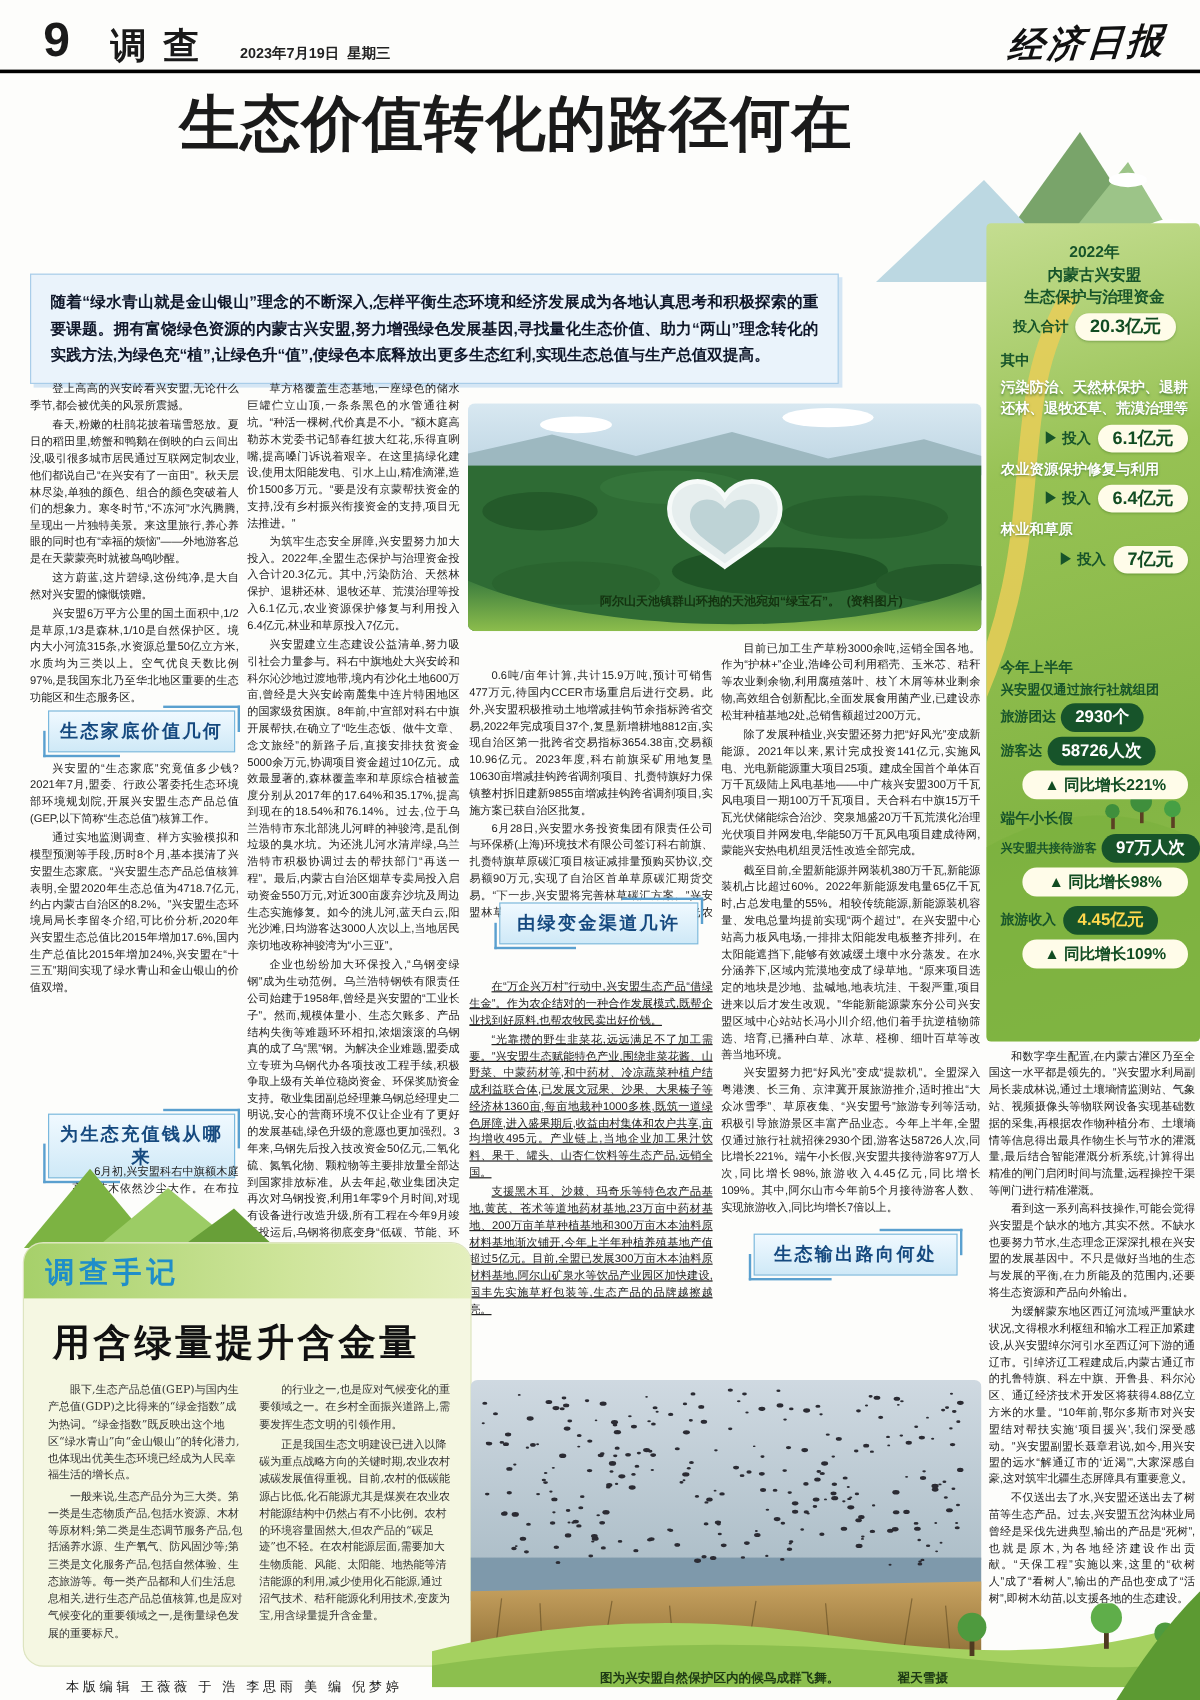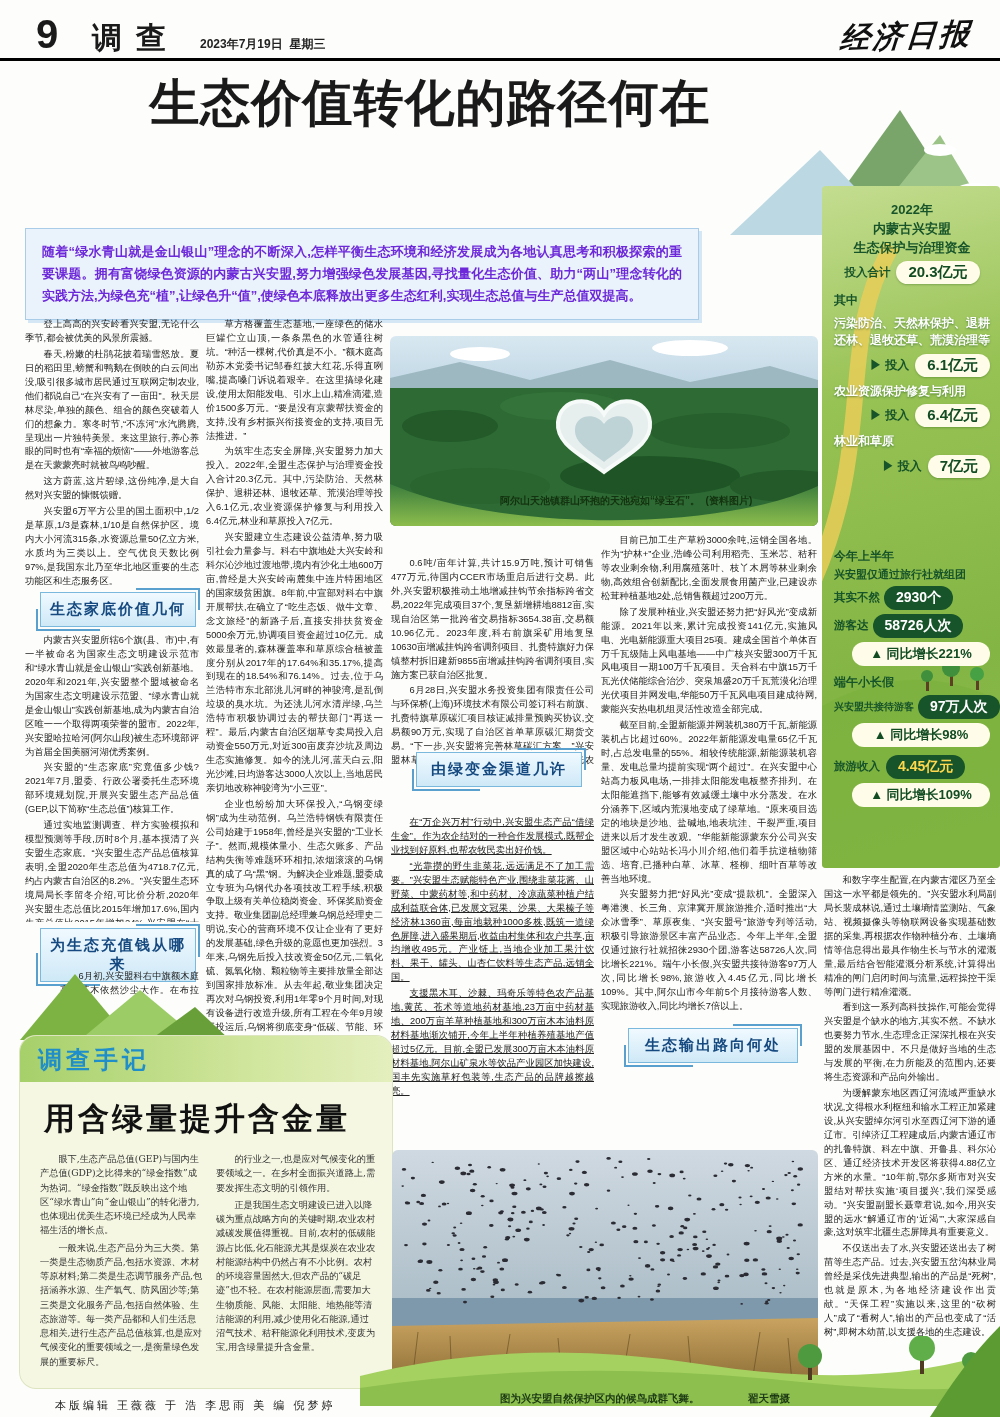--- a/index.html
+++ b/index.html
@@ -12,21 +12,21 @@
   .dateline{font-size:12px;font-weight:bold;color:#222;}
   .paperlogo{font-family:"DejaVu Serif",serif;font-style:italic;font-weight:bold;font-size:30px;
              transform:skewX(-6deg) rotate(-2deg);letter-spacing:3px;color:#111;}
   .rule{left:0;top:58px;width:1000px;height:3px;background:#000;}
   
   .title{font-size:50px;font-weight:900;letter-spacing:1px;text-align:center;}
   .subtitle{font-size:22px;font-weight:bold;text-align:center;}
   .byline{font-size:11px;text-align:center;color:#333;letter-spacing:2px;}
   
   .introbox{background:#eaf3fb;border:1px solid #a9cde9;box-shadow:3px 3px 0 #d5e6f4;
-            padding:12px 16px;font-size:13px;font-weight:bold;line-height:1.7;text-align:justify;color:#6d28d9;}
+            padding:12px 16px;font-size:13px;font-weight:bold;line-height:1.7;text-align:justify;color:#0f172a;}
   
   .col{font-size:9.3px;line-height:1.5;text-align:justify;color:#222;overflow:hidden;}
   .col p{margin:0 0 2px 0;text-indent:2em;}
   .serifcol{font-family:"DejaVu Serif",serif;font-size:9.2px;line-height:1.55;color:#333;}
   .serifcol p{margin:0 0 3px 0;text-indent:2em;}
   
   .sechdr{background:linear-gradient(#f0f9ff,#cfe9f7);border:1px solid #7ab8dd;color:#15497f;
           font-size:15px;font-weight:bold;text-align:center;padding:7px 4px;letter-spacing:2px;}
   .sechdr:after{content:"";position:absolute;right:-5px;top:-5px;width:40%;height:60%;
           border-top:2px solid #5aa0cf;border-right:2px solid #5aa0cf;}
@@ -154,21 +154,21 @@
           <span class="ig-arrow">▶ 投入</span>
         <span class="pill">7亿元</span>
         </div>
 
       <div style="height:58px;"></div>
 
       <div class="ig-h2">今年上半年</div>
       <div class="ig-h2" style="margin-top:0;font-size:11px;">兴安盟仅通过旅行社就组团</div>
 
       <div class="ig-row" style="justify-content:flex-start;gap:4px;">
-        <span class="ig-lbl">其实不然</span>
+        <span class="ig-lbl">旅游团达</span>
         <span class="pill-dark">2930个</span>
         </div>
       <div class="ig-row" style="justify-content:flex-start;gap:4px;">
         <span class="ig-lbl">游客达</span>
         <span class="pill-dark">58726人次</span>
         </div>
       <div class="pill-growth">▲ 同比增长221%</div>
 
       <div class="ig-h2">端午小长假</div>
       <div class="ig-row" style="justify-content:flex-start;gap:4px;">
@@ -186,21 +186,20 @@
   </div>
 
   <div class="abs col" style="left:25px;top:318px;width:174px;height:268px;">
       <p>登上高高的兴安岭看兴安盟,无论什么季节,都会被优美的风景所震撼。</p>
       <p>春天,粉嫩的杜鹃花披着瑞雪怒放。夏日的稻田里,螃蟹和鸭鹅在倒映的白云间出没,吸引很多城市居民通过互联网定制农业,他们都说自己“在兴安有了一亩田”。秋天层林尽染,单独的颜色、组合的颜色突破着人们的想象力。寒冬时节,“不冻河”水汽腾腾,呈现出一片独特美景。来这里旅行,养心养眼的同时也有“幸福的烦恼”——外地游客总是在天蒙蒙亮时就被鸟鸣吵醒。</p>
       <p>这方蔚蓝,这片碧绿,这份纯净,是大自然对兴安盟的慷慨馈赠。</p>
       <p>兴安盟6万平方公里的国土面积中,1/2是草原,1/3是森林,1/10是自然保护区。境内大小河流315条,水资源总量50亿立方米,水质均为三类以上。空气优良天数比例97%,是我国东北乃至华北地区重要的生态功能区和生态服务区。</p>
     </div>
   <div class="abs sechdr" style="left:40px;top:592px;width:146px;">生态家底价值几何</div>
   <div class="abs col" style="left:25px;top:634px;width:174px;height:288px;">
-      <p>内蒙古兴安盟所辖6个旗(县、市)中,有一半被命名为国家生态文明建设示范市和“绿水青山就是金山银山”实践创新基地。2020年和2021年,兴安盟整个盟域被命名为国家生态文明建设示范盟、“绿水青山就是金山银山”实践创新基地,成为内蒙古自治区唯一一个取得两项荣誉的盟市。2022年,兴安盟哈拉哈河(阿尔山段)被生态环境部评为首届全国美丽河湖优秀案例。</p>
       <p>兴安盟的“生态家底”究竟值多少钱?2021年7月,盟委、行政公署委托生态环境部环境规划院,开展兴安盟生态产品总值(GEP,以下简称“生态总值”)核算工作。</p>
       <p>通过实地监测调查、样方实验模拟和模型预测等手段,历时8个月,基本摸清了兴安盟生态家底。“兴安盟生态产品总值核算表明,全盟2020年生态总值为4718.7亿元,约占内蒙古自治区的8.2%。”兴安盟生态环境局局长李留冬介绍,可比价分析,2020年兴安盟生态总值比2015年增加17.6%,国内生产总值比2015年增加24%,兴安盟在“十三五”期间实现了绿水青山和金山银山的价值双增。</p>
     </div>
   <div class="abs sechdr" style="left:40px;top:928px;width:146px;">为生态充值钱从哪来</div>
   <div class="abs col" style="left:60px;top:970px;width:139px;height:62px;">
       <p>6月初,兴安盟科右中旗额木庭高勒苏木依然沙尘大作。在布拉格台嘎查</p>
     </div>
 
   <div class="abs col" style="left:206px;top:318px;width:177px;height:714px;">
       <p>草方格覆盖生态基地,一座绿色的储水巨罐伫立山顶,一条条黑色的水管通往树坑。“种活一棵树,代价真是不小。”额木庭高勒苏木党委书记邹春红披大红花,乐得直咧嘴,提高嗓门诉说着艰辛。在这里搞绿化建设,使用太阳能发电、引水上山,精准滴灌,造价1500多万元。“要是没有京蒙帮扶资金的支持,没有乡村振兴衔接资金的支持,项目无法推进。”</p>

